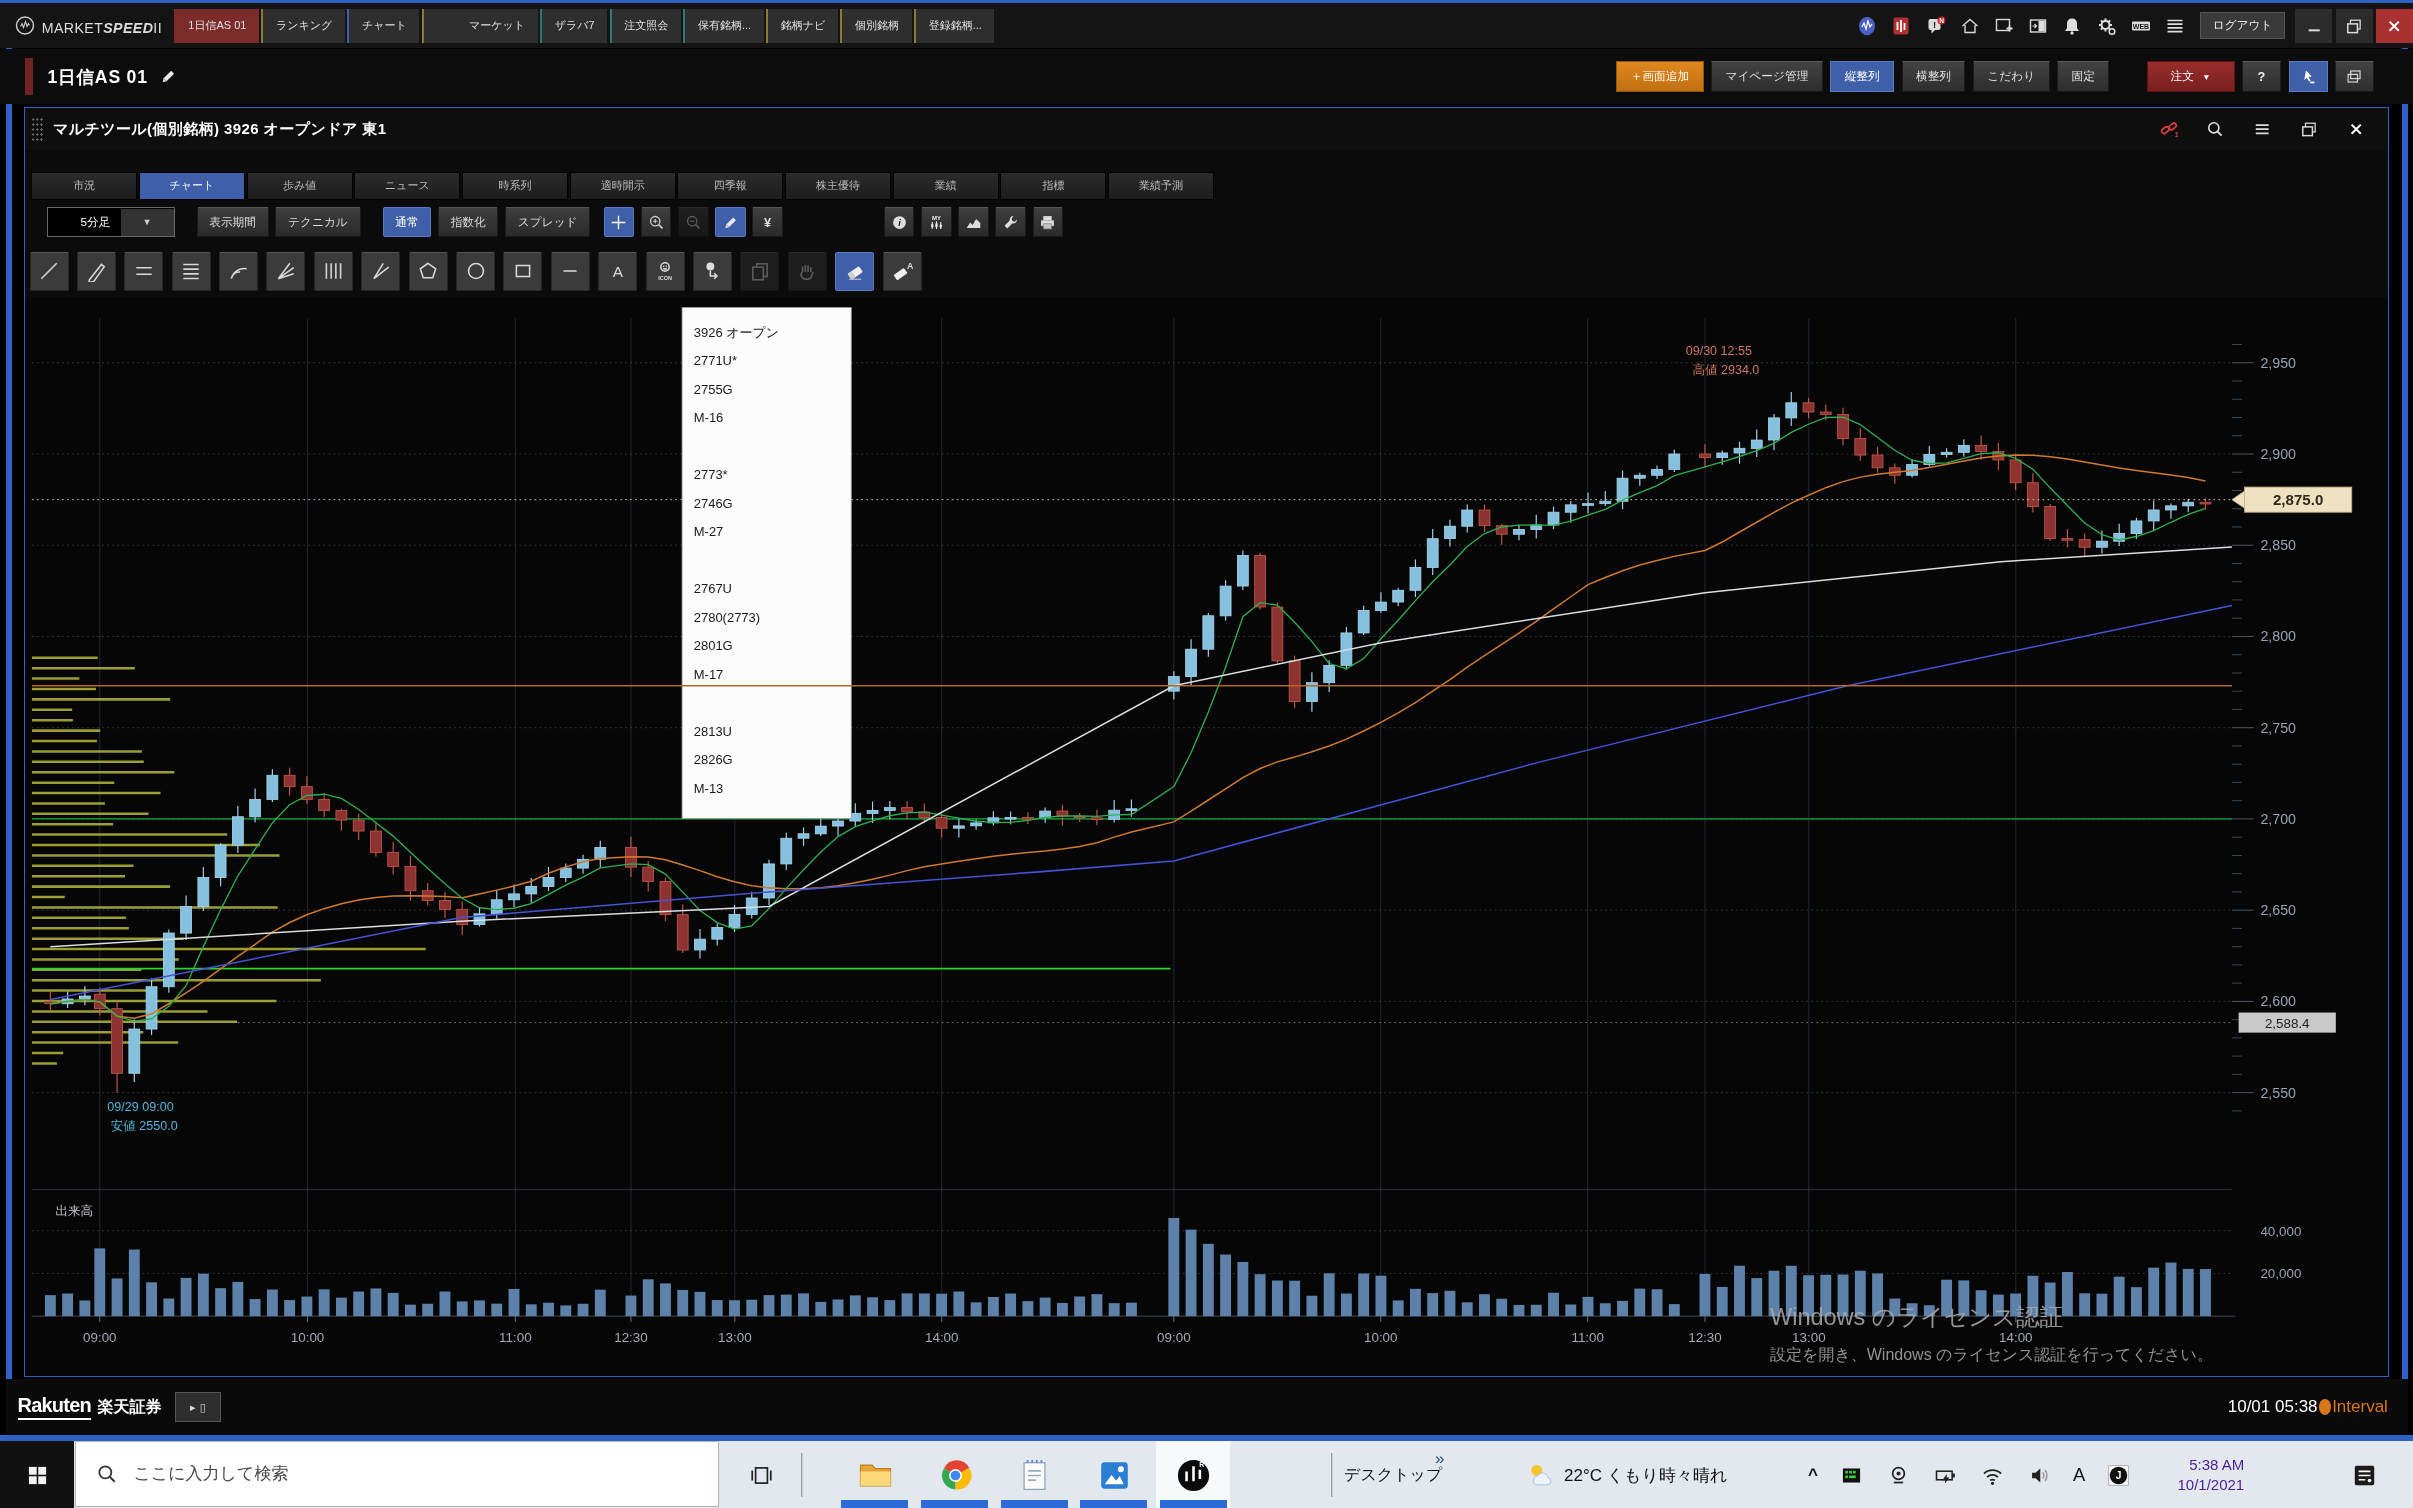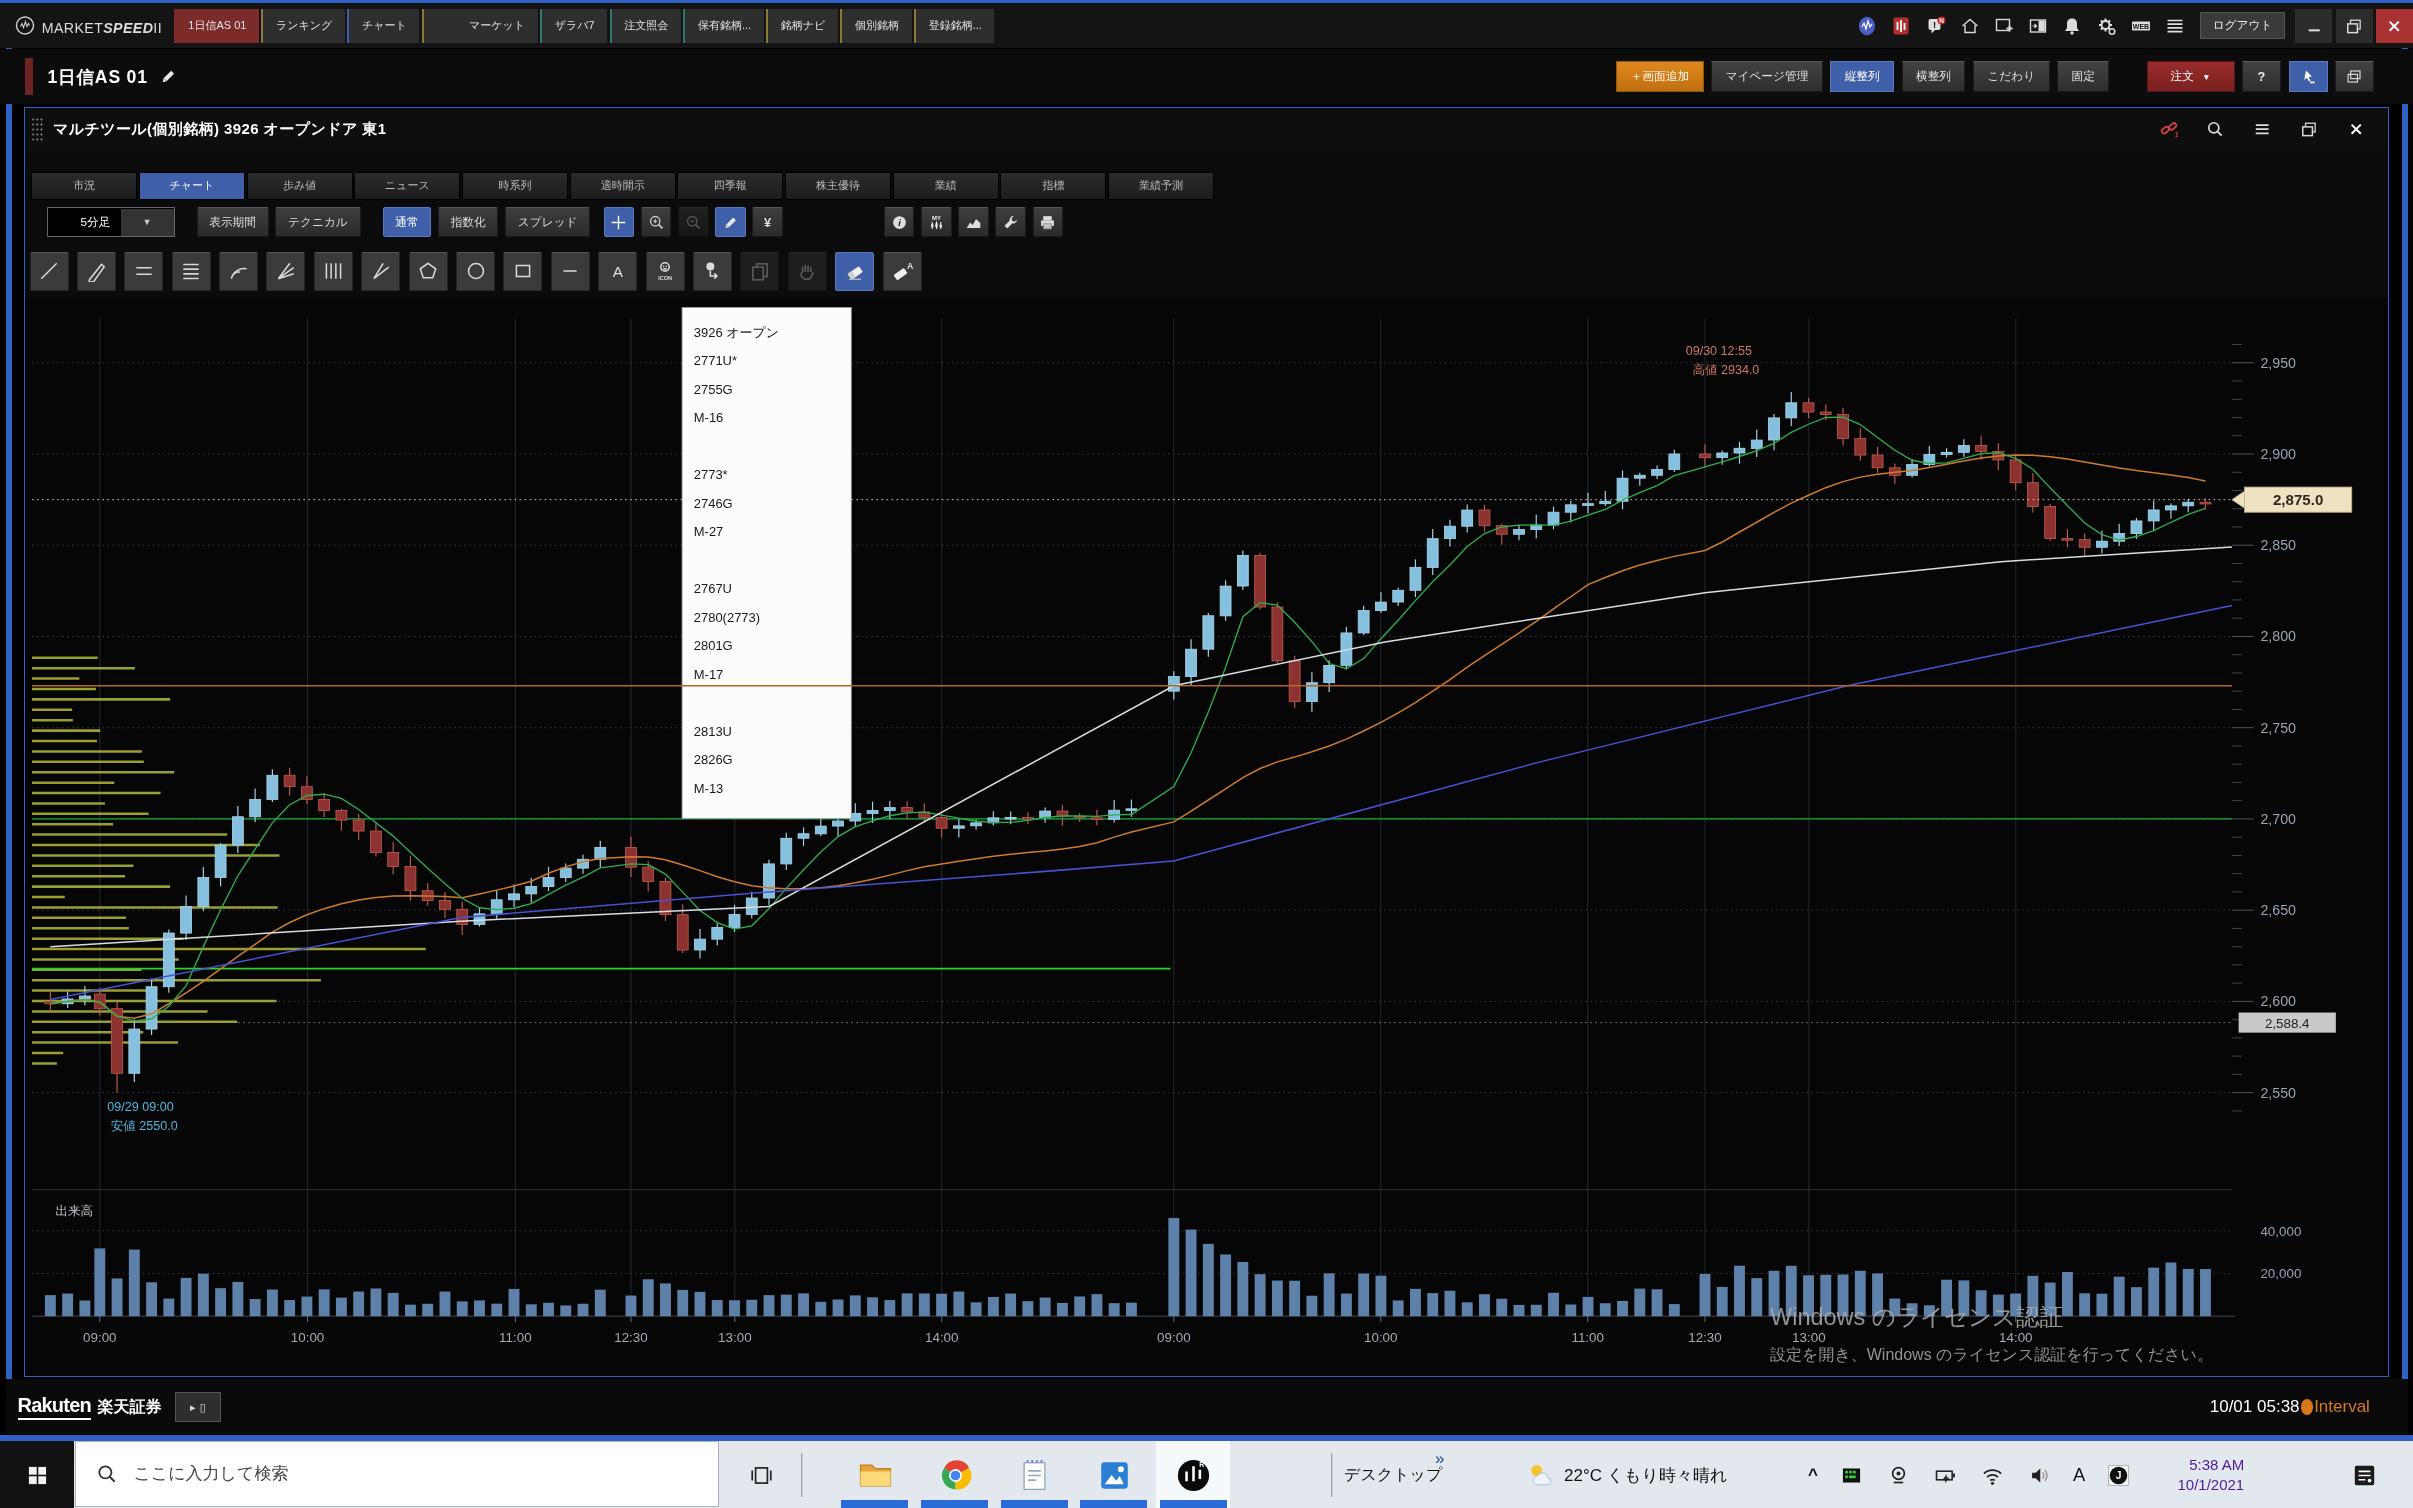--- a/index.html
+++ b/index.html
@@ -65,21 +65,21 @@
   .chart-svg svg{font-family:"Liberation Sans","DejaVu Sans",sans-serif;}
   .watermark{position:absolute;left:1770px;top:1301px;z-index:8;color:#ababab;opacity:.85;z-index:8;}
   .watermark .l1{font-size:23.5px;font-weight:300;}
   .watermark .l2{font-size:16px;margin-top:11.7px;}
   
   .statusbar{position:absolute;left:5.9px;top:1379px;width:2402px;height:56px;background:#0a0a0a;display:flex;align-items:center;z-index:10;}
   .rk{display:flex;align-items:baseline;gap:6.7px;margin-left:11.7px;}
   .rk .r1{color:#fff;font-size:20px;font-weight:bold;letter-spacing:-0.8px;border-bottom:2.5px solid #fff;padding-bottom:0.8px;}
   .rk .r2{color:#fff;font-size:16px;font-weight:bold;}
   .rkbtn{width:44px;height:28.5px;background:#2e2e2e;border:0.8px solid #555;margin-left:13.4px;display:flex;align-items:center;justify-content:center;gap:4.2px;color:#ddd;font-size:11px;}
-  .sb-right{margin-left:auto;margin-right:38px;display:flex;align-items:center;gap:1px;}
+  .sb-right{margin-left:auto;margin-right:20px;display:flex;align-items:center;gap:1px;}
   .sb-time{color:#fff;font-size:17px;}
   .sb-dot{width:12.6px;height:16px;border-radius:50%;background:#d87818;}
   .sb-int{color:#d87818;font-size:17px;}
   .bluesep{position:absolute;left:0;top:1435px;width:2413px;height:5.9px;background:#2f62c4;z-index:11;}
   
   .taskbar{position:absolute;left:0;top:1441px;width:2413px;height:68px;background:#e3e8ef;z-index:12;}
   .startbtn{position:absolute;left:0;top:0;width:74px;height:68px;background:#111;display:flex;align-items:center;justify-content:center;}
   .searchbox{position:absolute;left:75px;top:0;width:644px;height:66px;background:#fff;border:0.8px solid #aeb4bc;box-sizing:border-box;display:flex;align-items:center;}
   .searchbox svg{margin-left:20px;}
   .searchbox input{border:none;outline:none;font-size:17px;color:#333;margin-left:13.4px;width:503px;background:transparent;font-family:inherit;}

